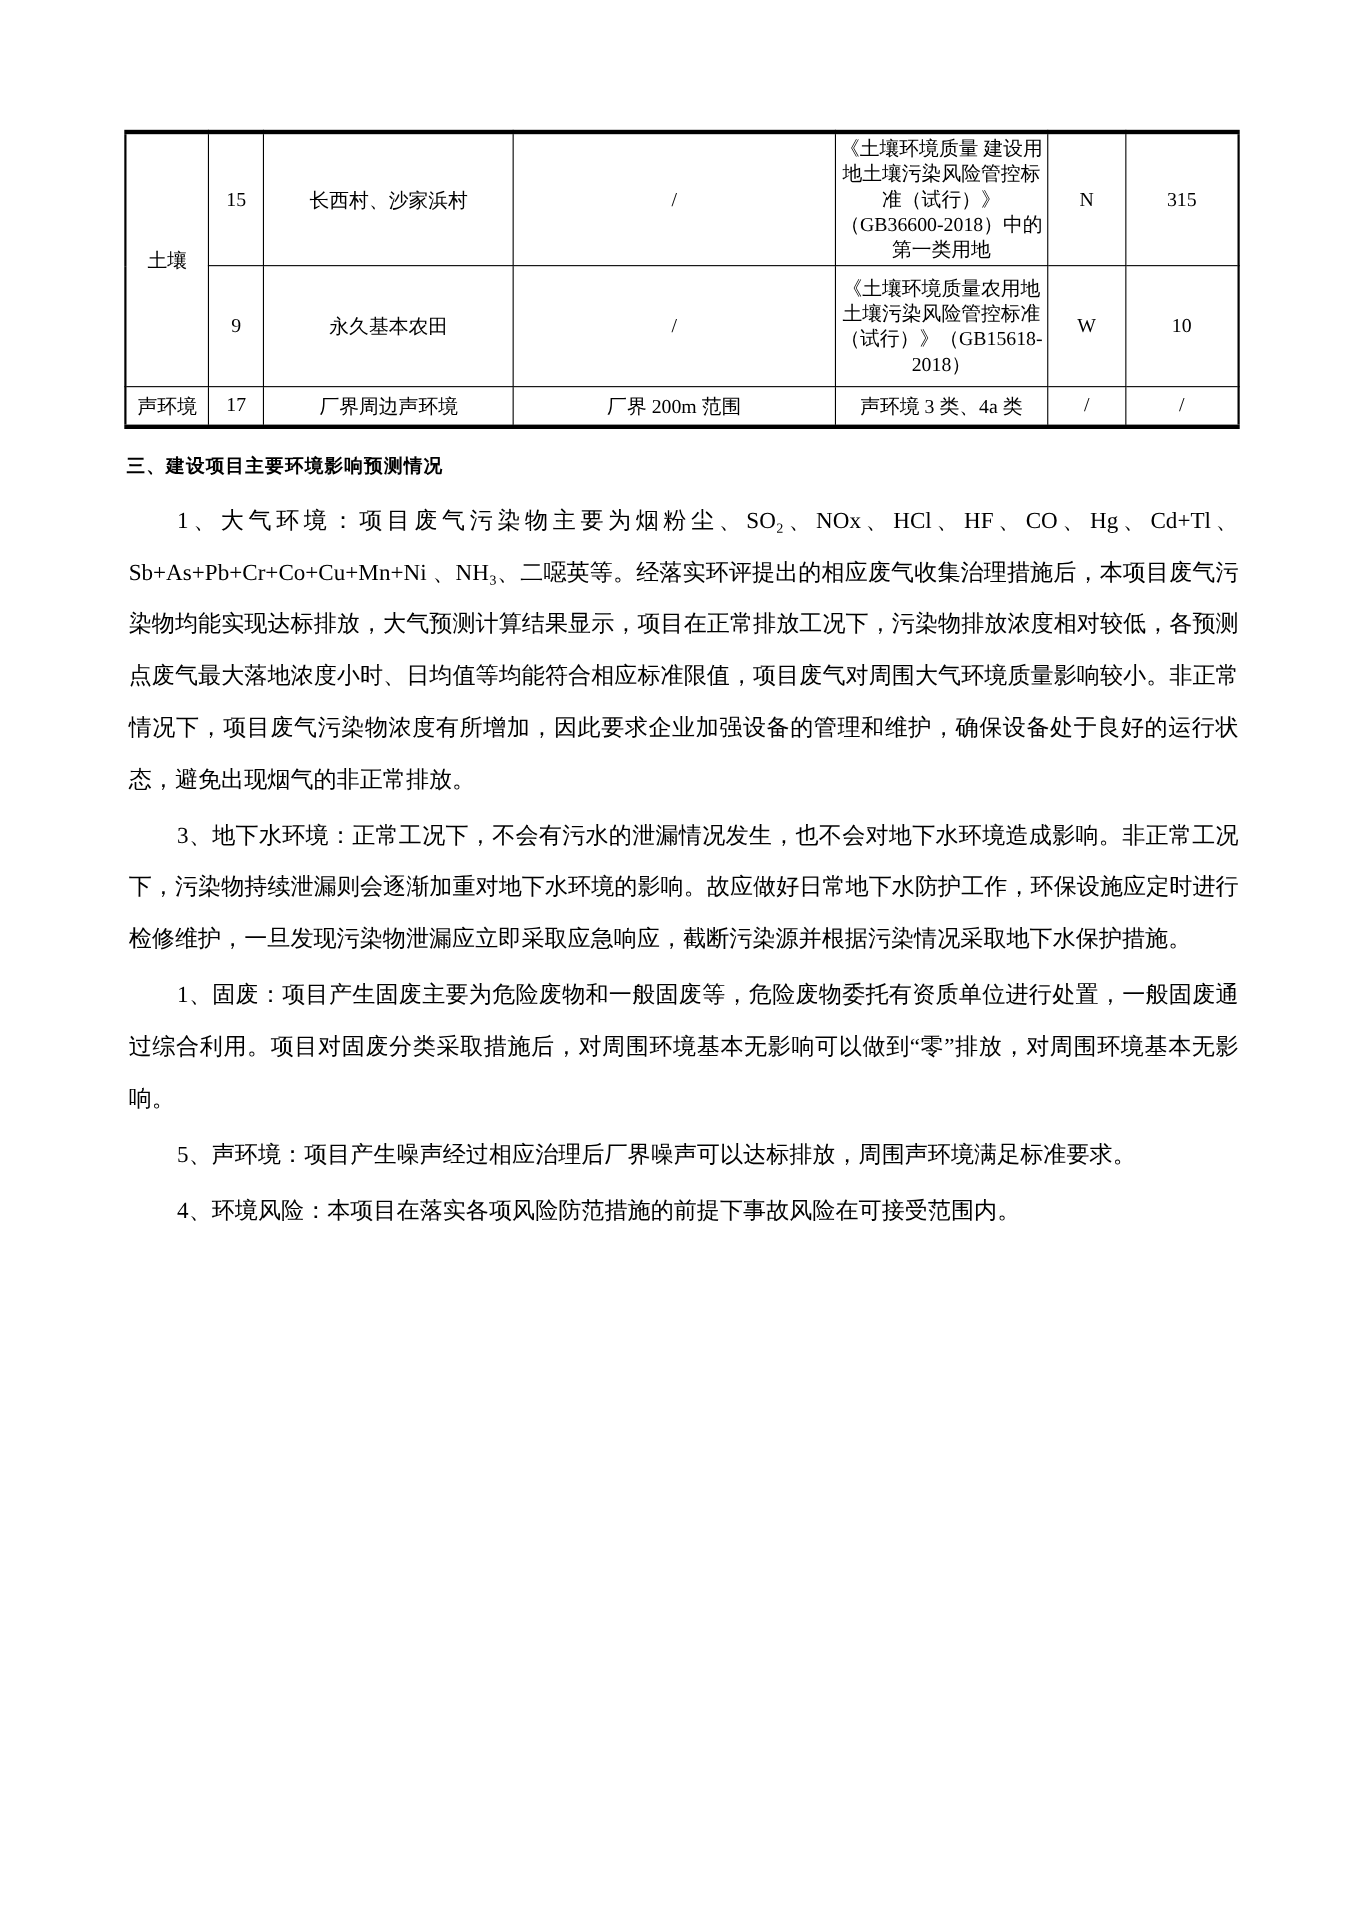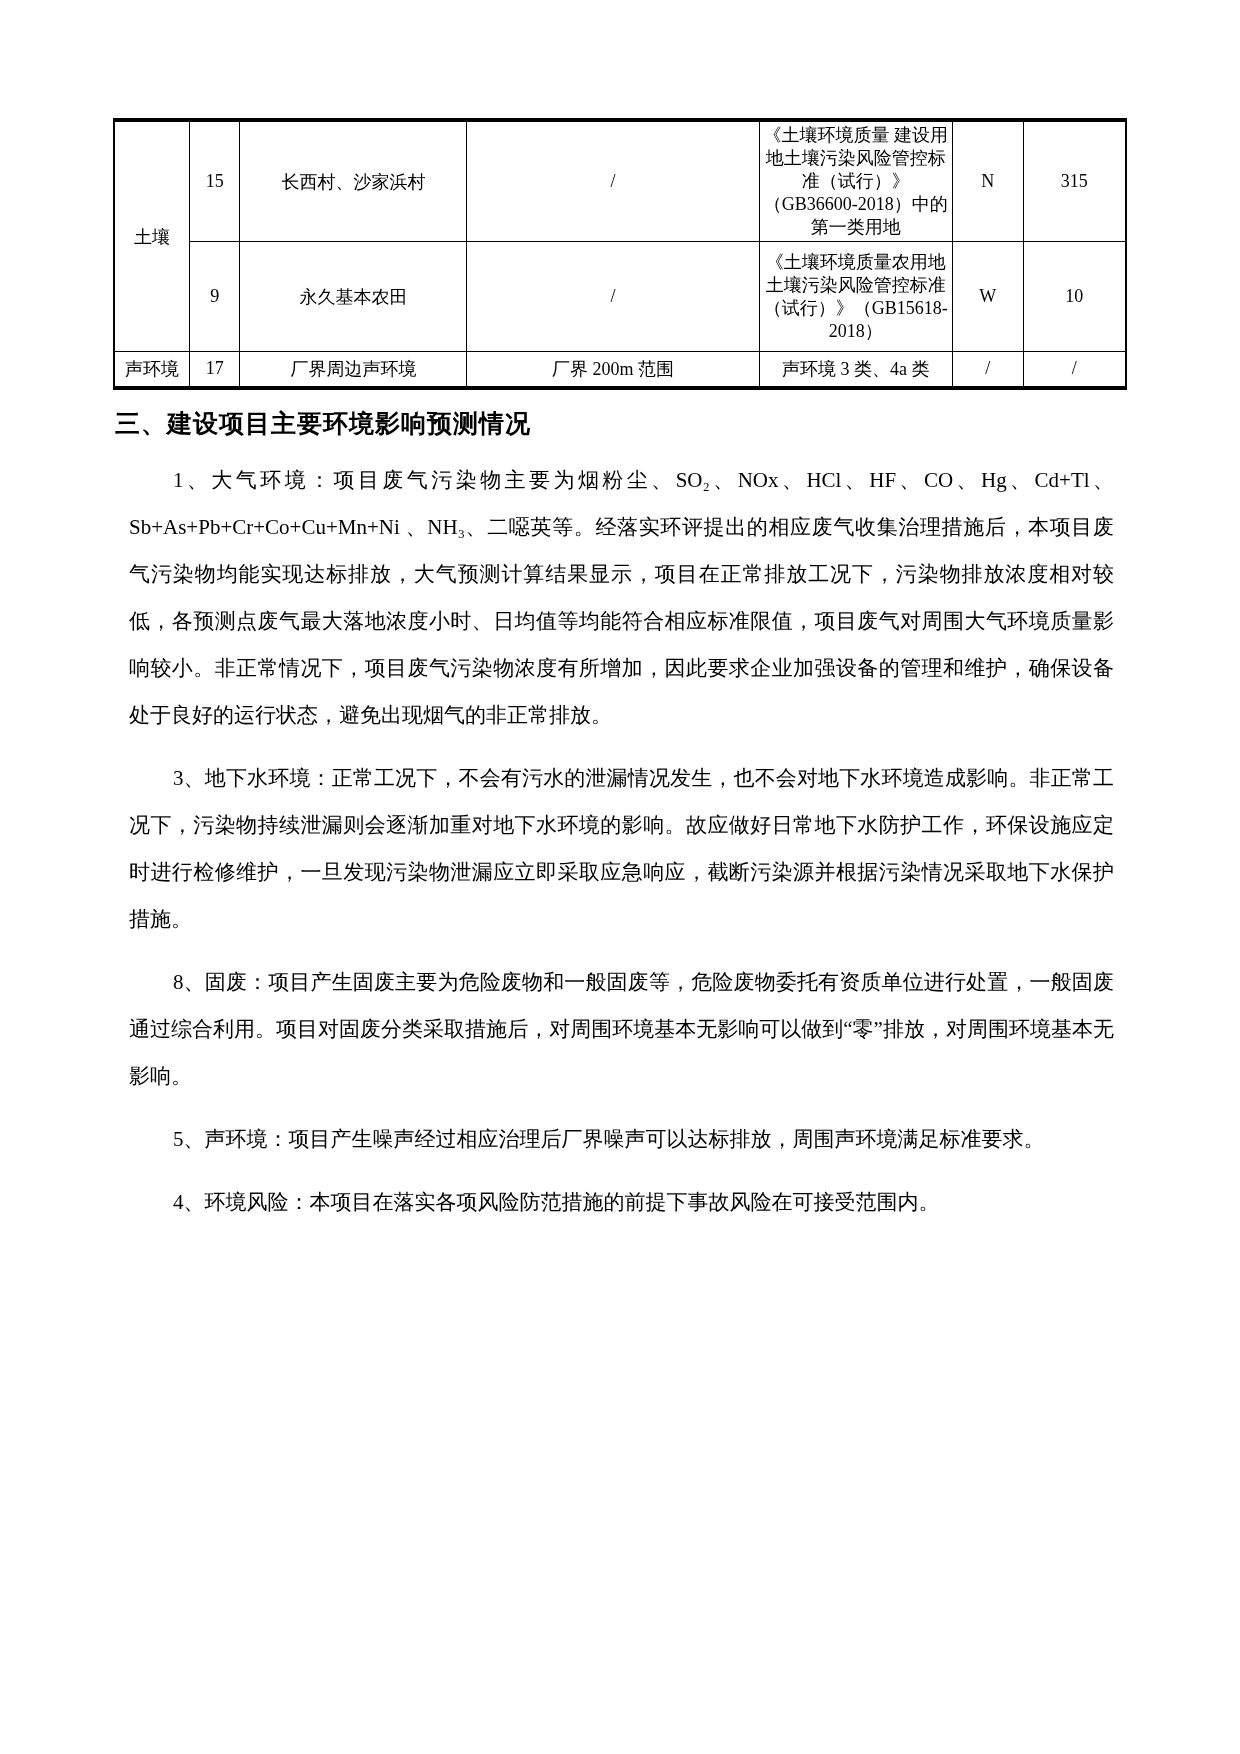--- a/index.html
+++ b/index.html
@@ -43,30 +43,30 @@
   tr.row-tall-2 { height: 110px; }
   tr.row-short  { height: 36px;  }
   td.std-cell {
     line-height: 23px;
     padding: 3px 6px;
   }
 
   
   .section-heading {
     margin: 17px 0 0 2px;
-    font-size: 25px;
+    font-size: 17px;
     font-weight: bold;
     letter-spacing: 1px;
     line-height: 34px;
   }
 
   
   .paras { margin-top: 9px; }
   .body-para {
-    margin: 16px;
+    margin: 4px;
     font-size: 21px;
     line-height: 47px;
     text-align: justify;
     text-indent: 44px;
     word-break: break-word;
   }
 </style>
 </head>
 <body>
 
@@ -111,19 +111,19 @@
           <td>/</td>
         </tr>
       </tbody>
     </table>
 
     <h2 class="section-heading">三、建设项目主要环境影响预测情况</h2>
 
     <div class="paras">
       <p class="body-para">1、大气环境：项目废气污染物主要为烟粉尘、SO₂、NOx、HCl、HF、CO、Hg、Cd+Tl、Sb+As+Pb+Cr+Co+Cu+Mn+Ni 、NH₃、二噁英等。经落实环评提出的相应废气收集治理措施后，本项目废气污染物均能实现达标排放，大气预测计算结果显示，项目在正常排放工况下，污染物排放浓度相对较低，各预测点废气最大落地浓度小时、日均值等均能符合相应标准限值，项目废气对周围大气环境质量影响较小。非正常情况下，项目废气污染物浓度有所增加，因此要求企业加强设备的管理和维护，确保设备处于良好的运行状态，避免出现烟气的非正常排放。</p>
       <p class="body-para">3、地下水环境：正常工况下，不会有污水的泄漏情况发生，也不会对地下水环境造成影响。非正常工况下，污染物持续泄漏则会逐渐加重对地下水环境的影响。故应做好日常地下水防护工作，环保设施应定时进行检修维护，一旦发现污染物泄漏应立即采取应急响应，截断污染源并根据污染情况采取地下水保护措施。</p>
-      <p class="body-para">8、固废：项目产生固废主要为危险废物和一般固废等，危险废物委托有资质单位进行处置，一般固废通过综合利用。项目对固废分类采取措施后，对周围环境基本无影响可以做到“零”排放，对周围环境基本无影响。</p>
+      <p class="body-para">1、固废：项目产生固废主要为危险废物和一般固废等，危险废物委托有资质单位进行处置，一般固废通过综合利用。项目对固废分类采取措施后，对周围环境基本无影响可以做到“零”排放，对周围环境基本无影响。</p>
       <p class="body-para">5、声环境：项目产生噪声经过相应治理后厂界噪声可以达标排放，周围声环境满足标准要求。</p>
       <p class="body-para">4、环境风险：本项目在落实各项风险防范措施的前提下事故风险在可接受范围内。</p>
     </div>
 
   </div>
 </div>
 
 </body></html>

